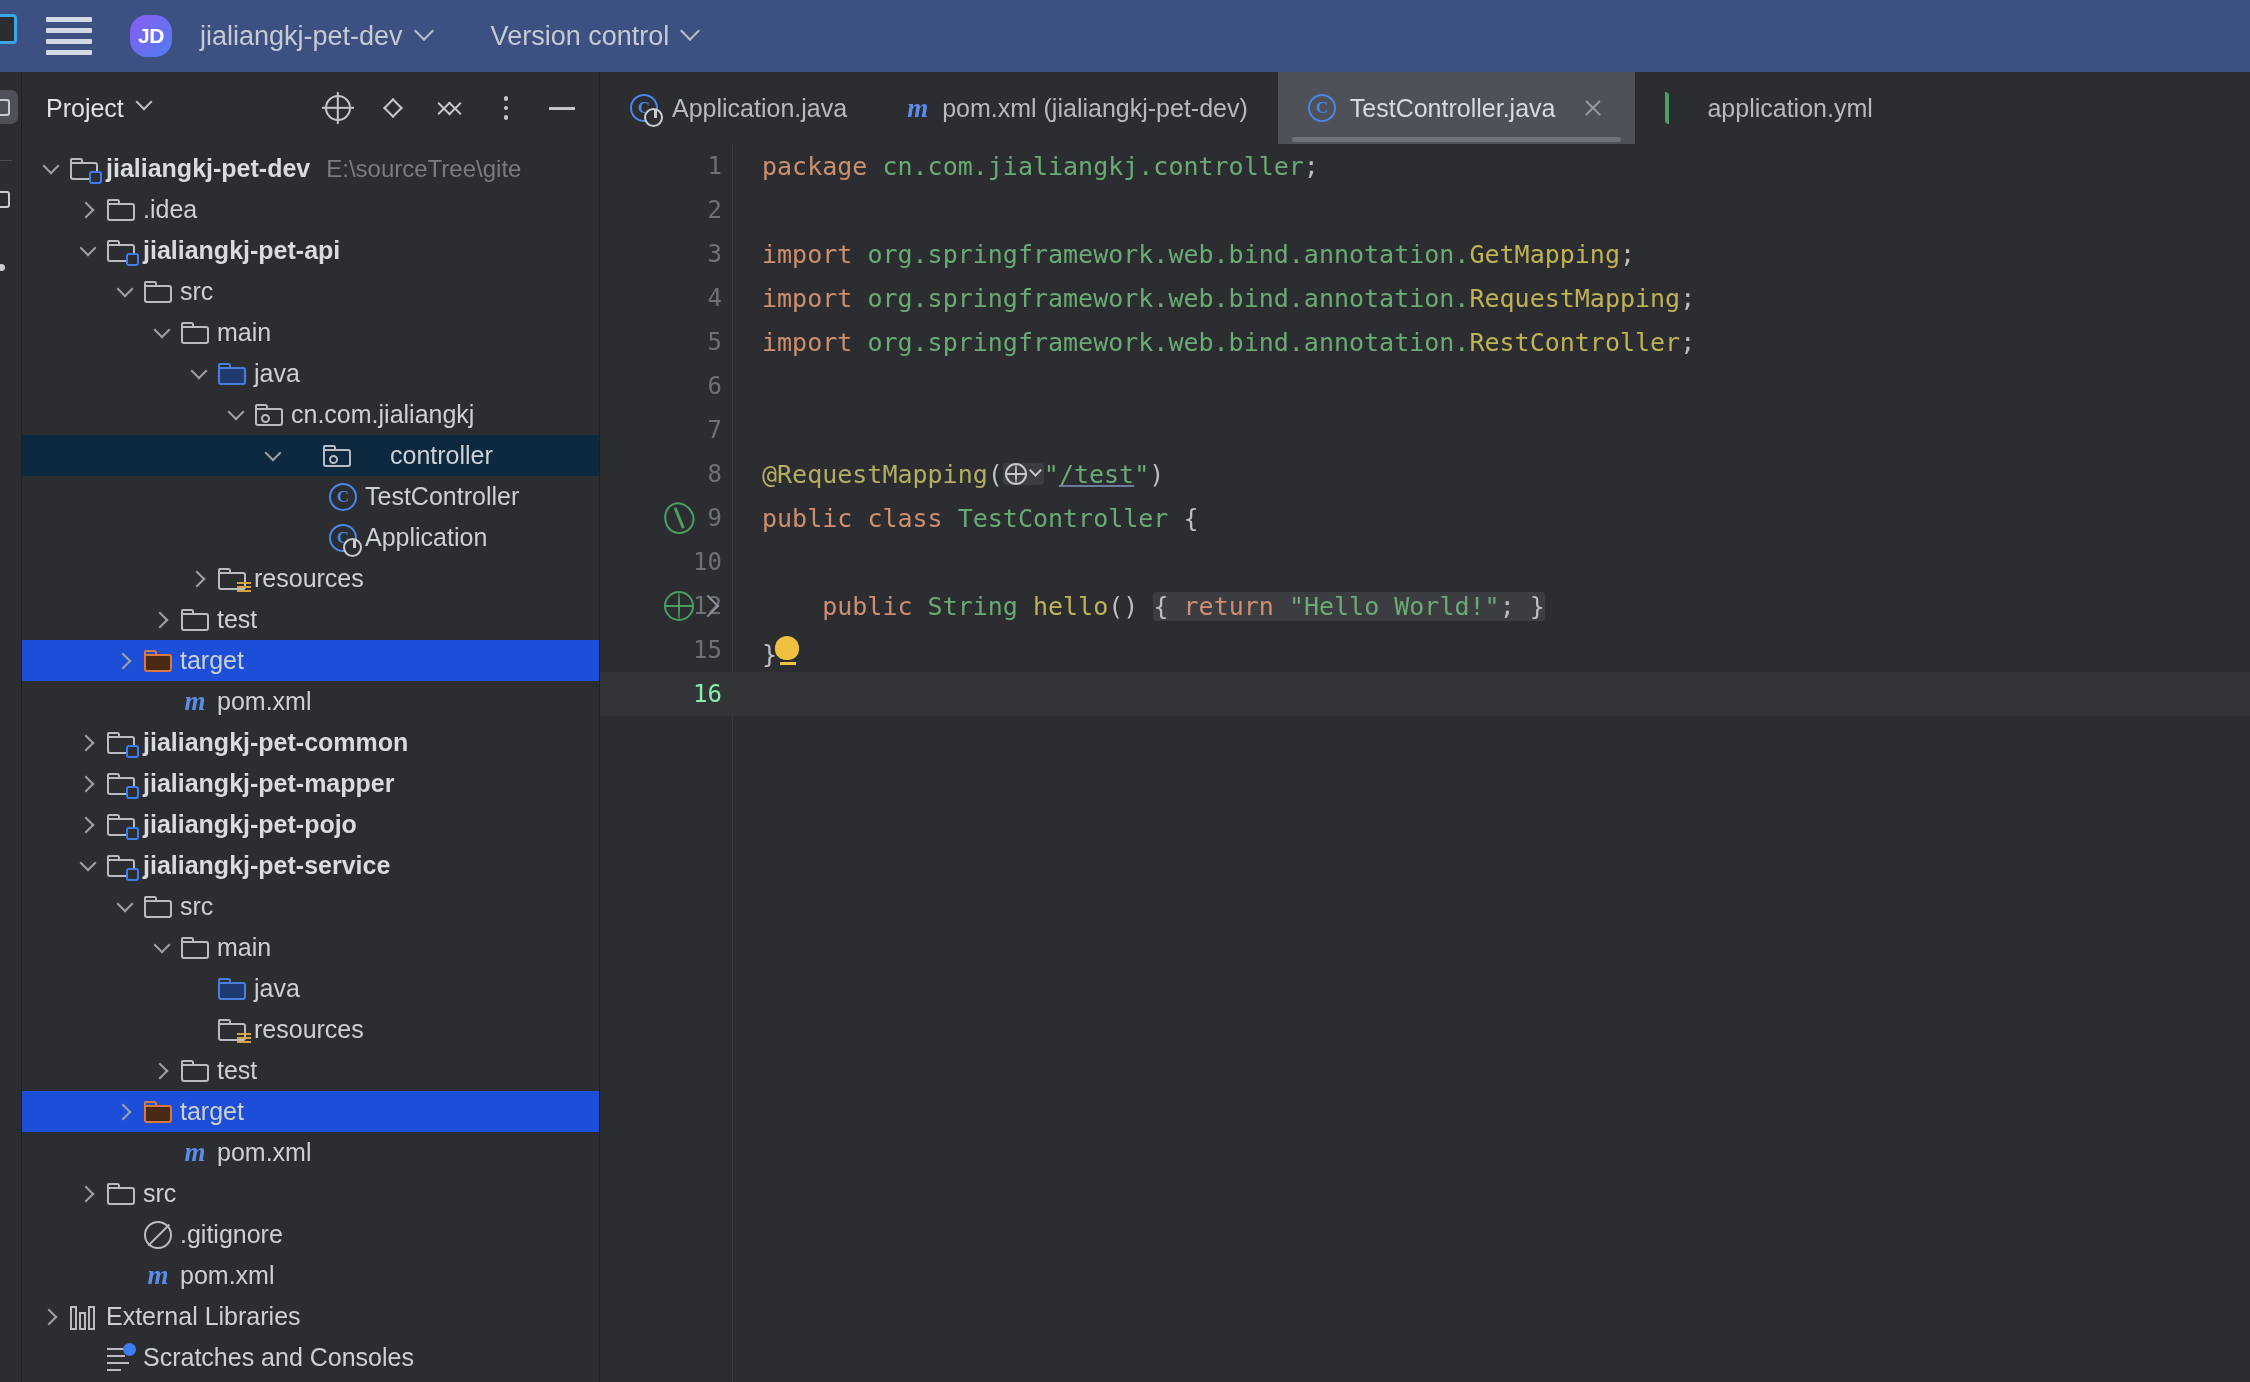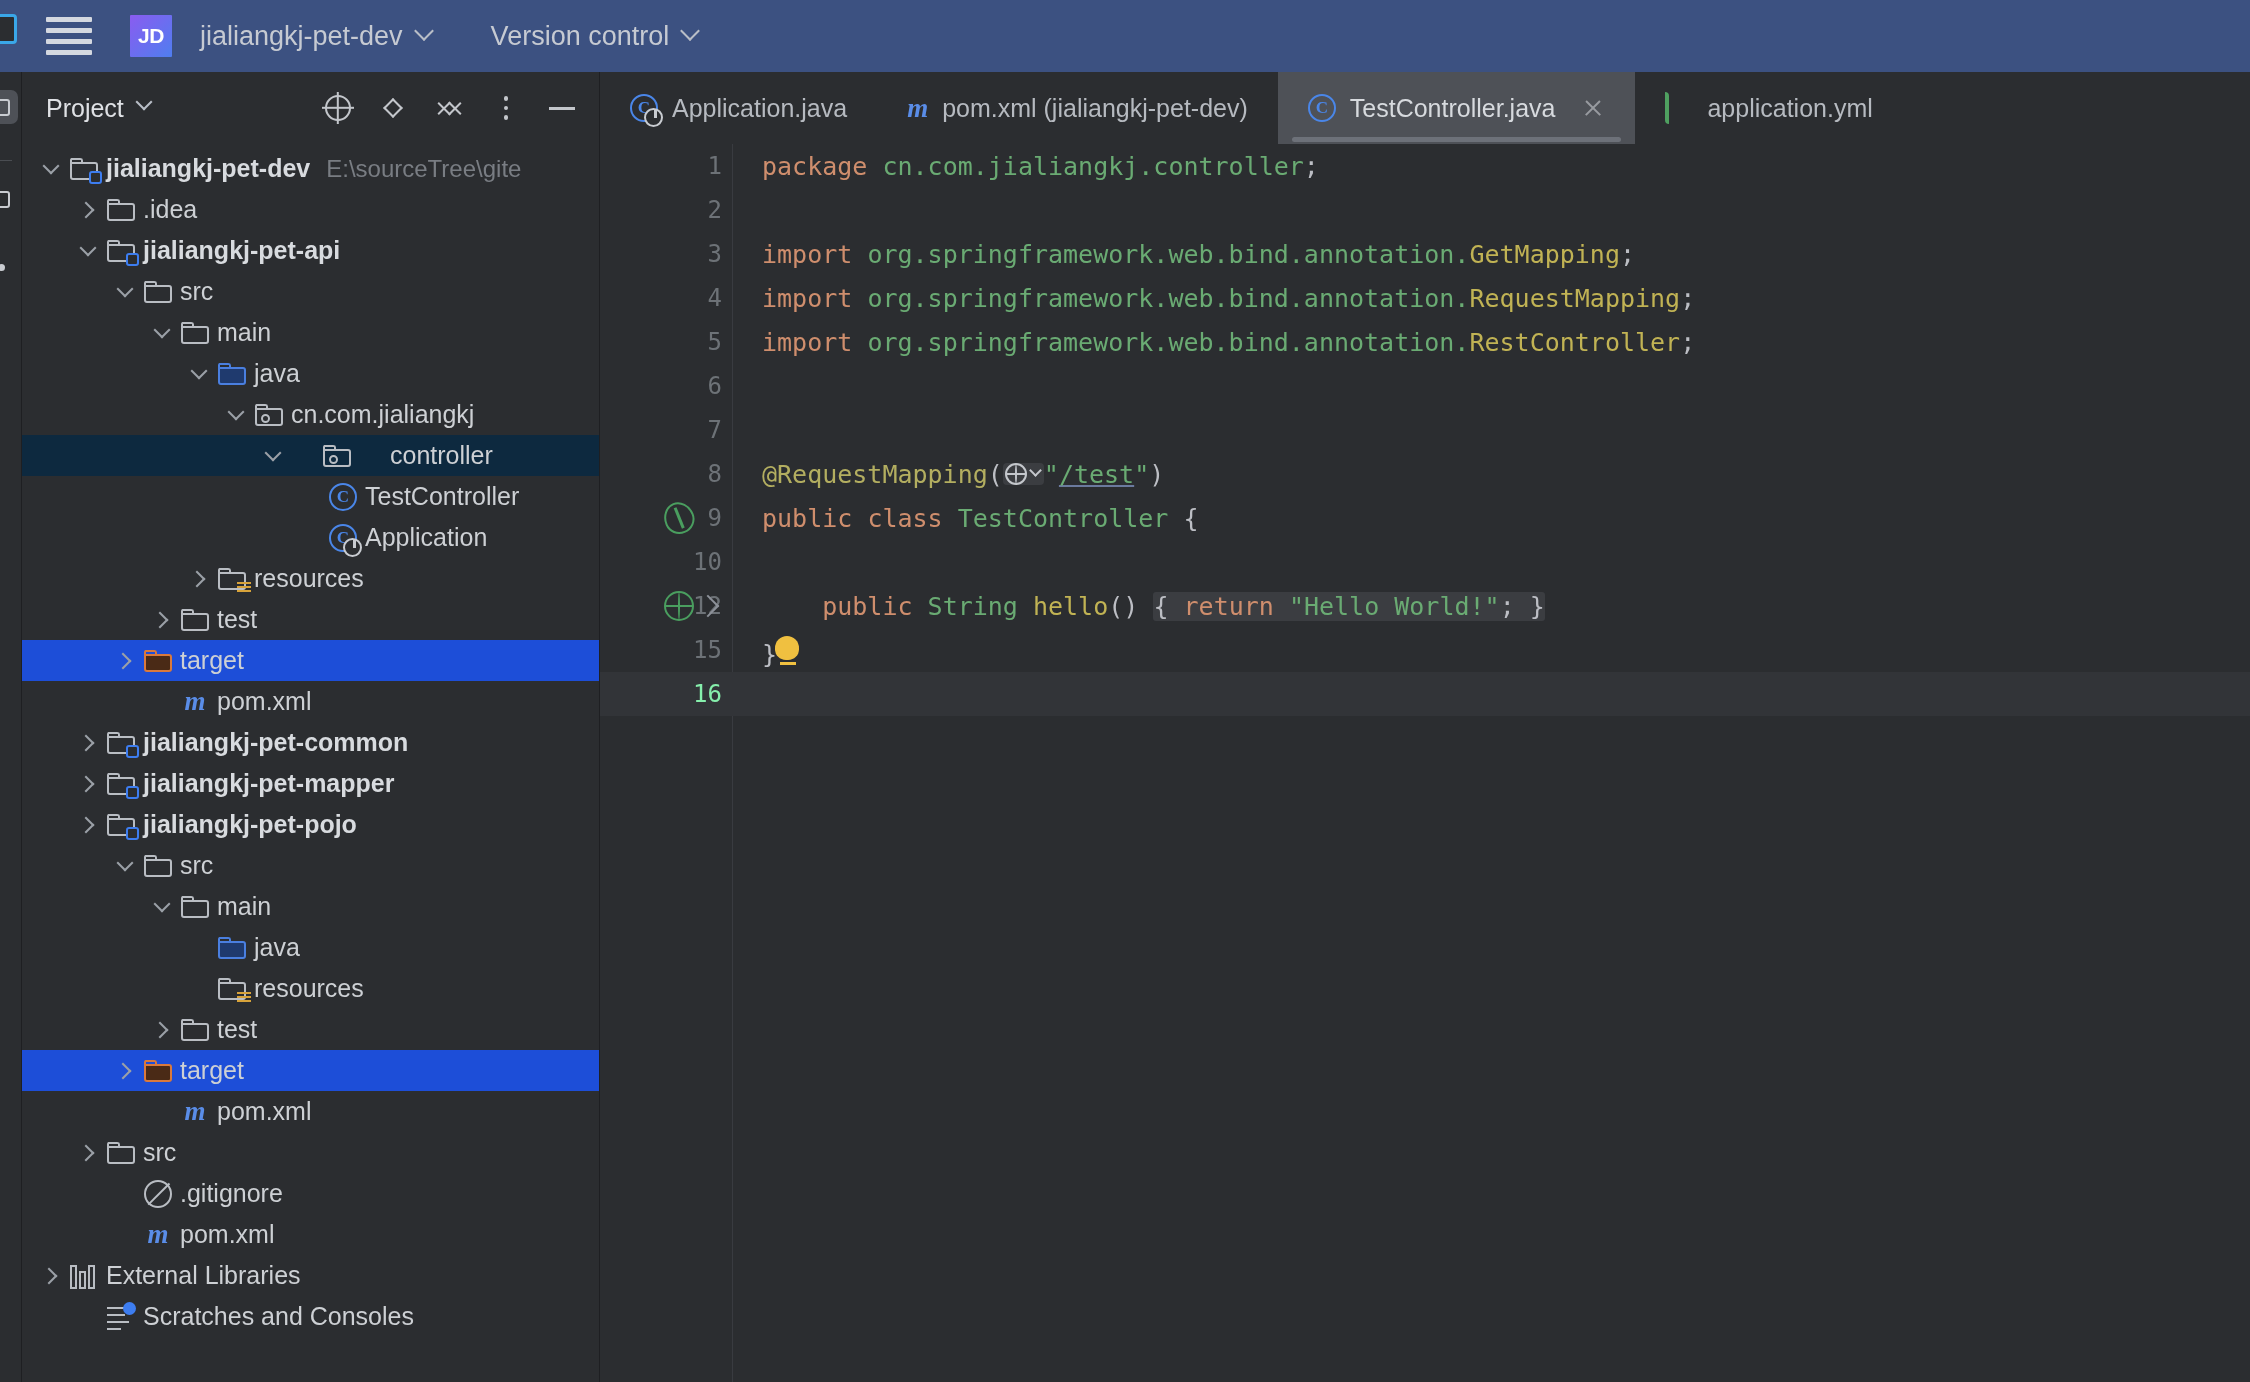--- a/index.html
+++ b/index.html
@@ -24,21 +24,21 @@
     position: absolute; left: -9px; top: 14px; width: 26px; height: 30px;
     border: 3px solid #3aa7e8; border-radius: 4px; background: #2b2d30;
   }
   .hamburger {
     width: 46px; height: 40px; margin-left: 24px;
     display: flex; flex-direction: column; justify-content: center; gap: 6px;
     cursor: pointer;
   }
   .hamburger span { display: block; height: 5px; background: #d4d8e0; border-radius: 1px; }
   .proj-badge {
-    width: 42px; height: 42px; margin-left: 38px; border-radius: 1px;
+    width: 42px; height: 42px; margin-left: 38px; border-radius: 17px;
     background: linear-gradient(135deg, #8a5cf0 0%, #4f7ef0 100%);
     color: #fff; font-size: 21px; font-weight: 700;
     display: flex; align-items: center; justify-content: center;
     letter-spacing: -0.5px;
   }
   .proj-name {
     margin-left: 14px; color: #c6cad2; font-size: 27px; white-space: nowrap;
   }
   .chev-d {
     display: inline-block; width: 14px; height: 14px;
@@ -525,20 +525,33 @@
             </span>
             <span class="ico">
               <span class="fld">
                 <span class="t"></span>
                 <span class="b"></span>
                 <span class="mod"></span>
               </span>
             </span>
             <span class="lbl">jialiangkj-pet-pojo</span>
           </div>
+          <div class="row bold" style="padding-left: 51px;">
+            <span class="arrow down">
+              <i></i>
+            </span>
+            <span class="ico">
+              <span class="fld">
+                <span class="t"></span>
+                <span class="b"></span>
+                <span class="mod"></span>
+              </span>
+            </span>
+            <span class="lbl">jialiangkj-pet-service</span>
+          </div>
           <div class="row" style="padding-left: 88px;">
             <span class="arrow down">
               <i></i>
             </span>
             <span class="ico">
               <span class="fld">
                 <span class="t"></span>
                 <span class="b"></span>
               </span>
             </span>

